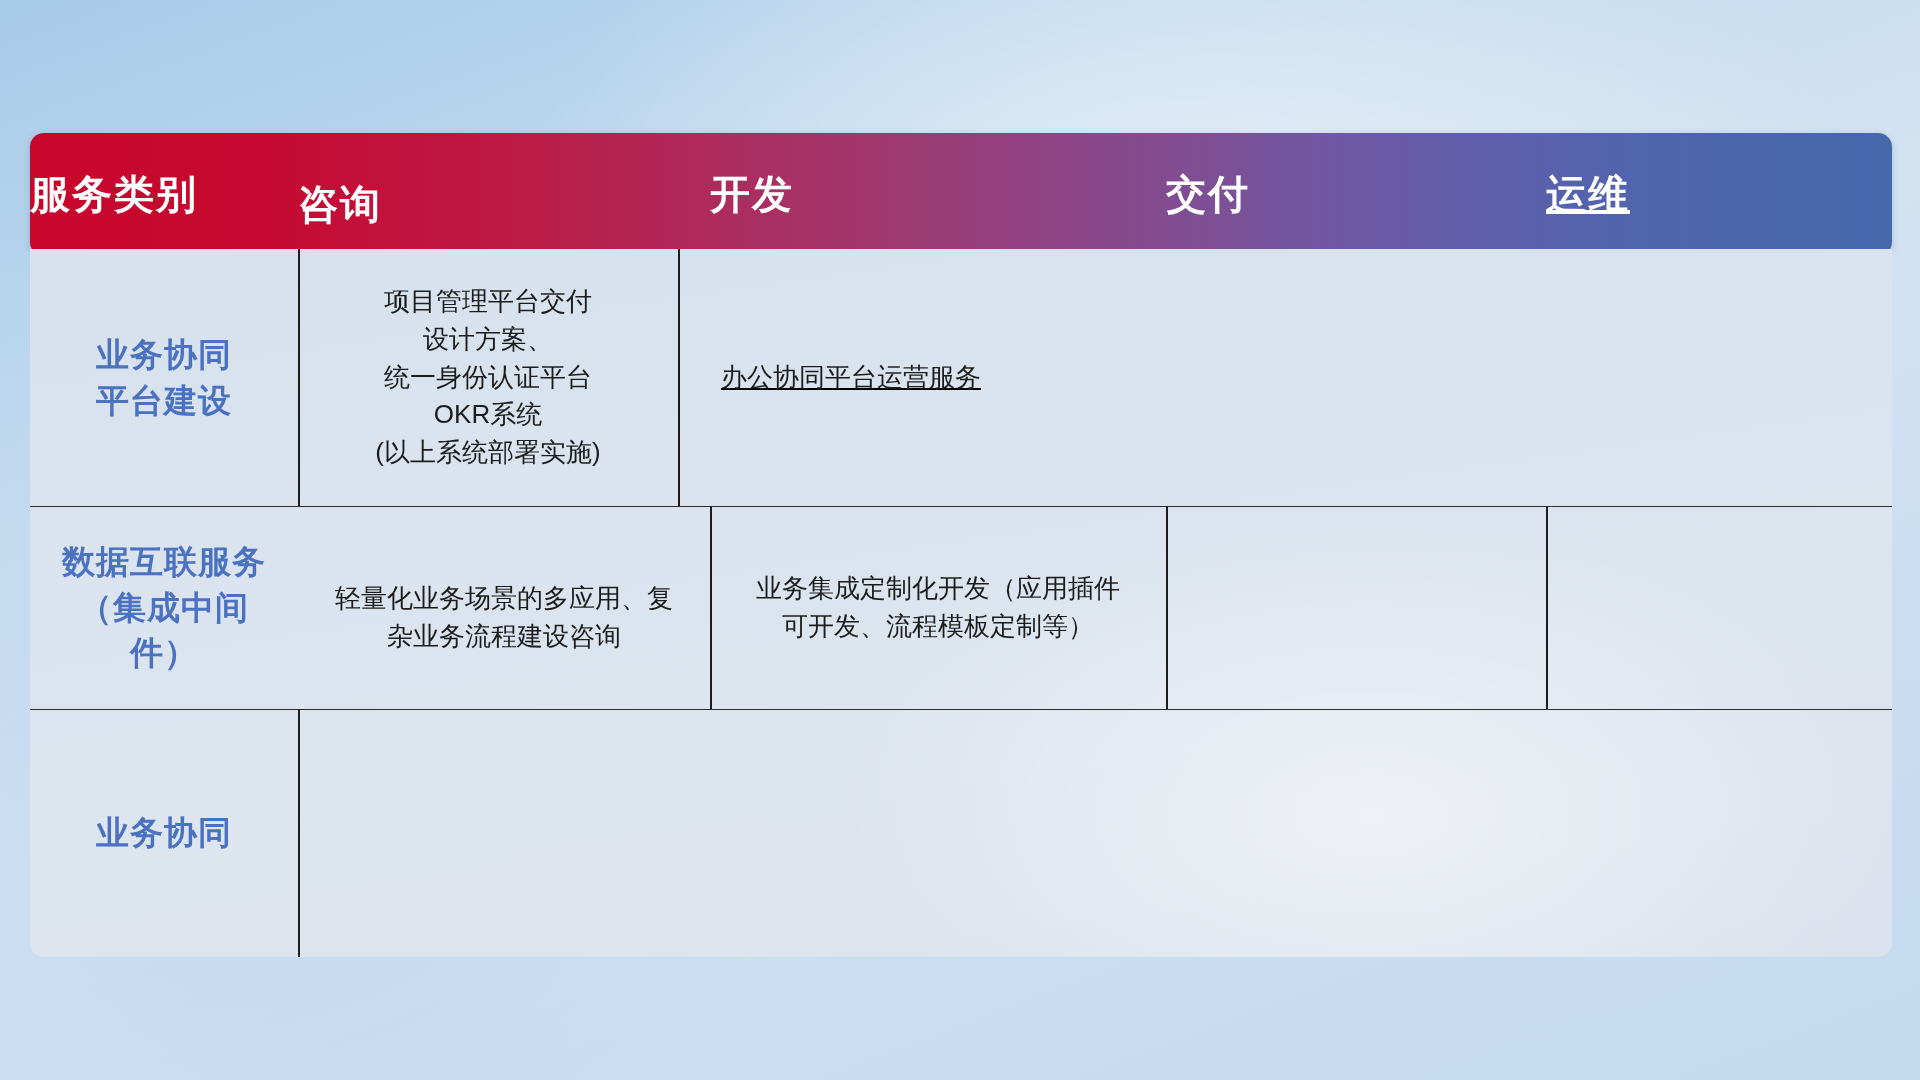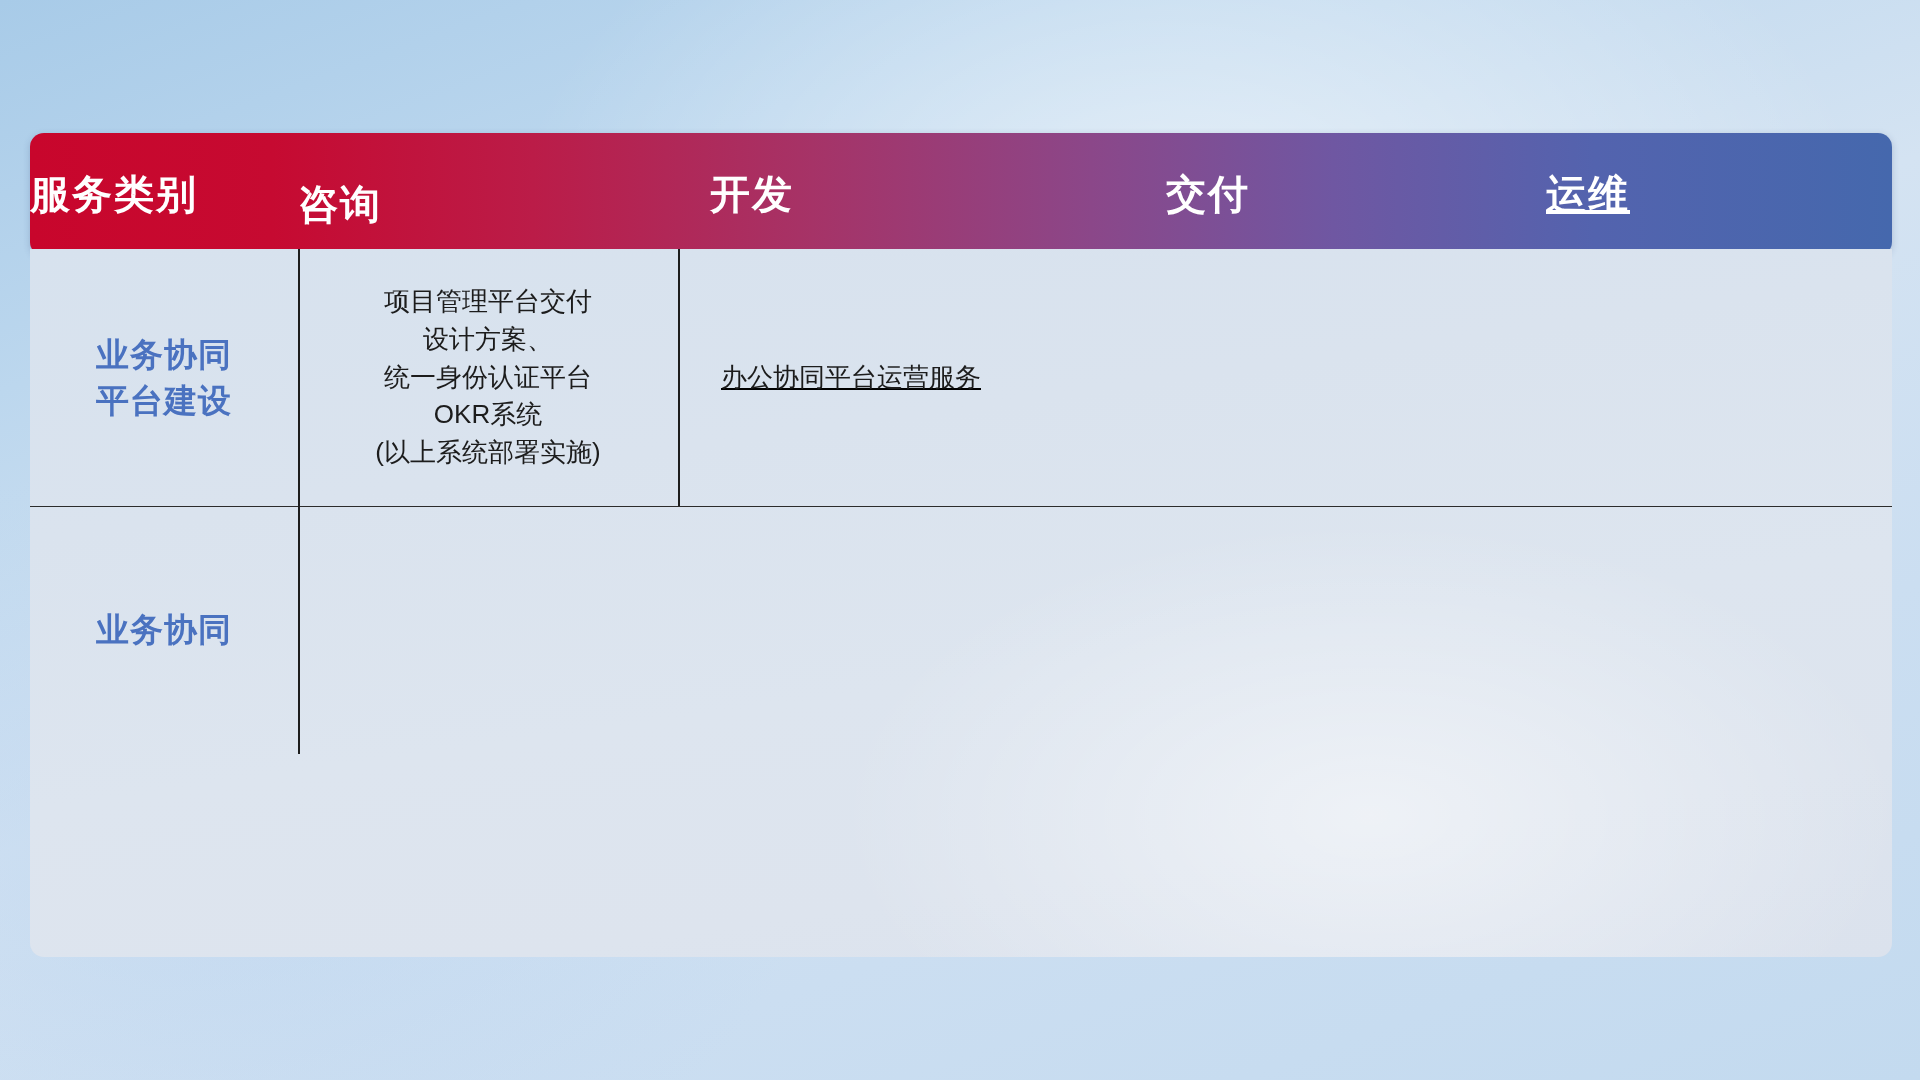--- a/index.html
+++ b/index.html
@@ -126,20 +126,40 @@
 设计方案、
 统一身份认证平台
 OKR系统
 (以上系统部署实施)</span>
       </div>
       <div class="cell c4 sep">
         <span class="cell-text">办公协同平台运营服务</span>
       </div>
     </div>
 
+    <div class="trow r2">
+      <div class="cell c0">
+        <span class="cat-label">数据互联服务
+（集成中间件）</span>
+      </div>
+      <div class="cell c1">
+        <span class="cell-text">轻量化业务场景的多应用、复
+杂业务流程建设咨询</span>
+      </div>
+      <div class="cell c2 sep">
+        <span class="cell-text">业务集成定制化开发（应用插件
+可开发、流程模板定制等）</span>
+      </div>
+      <div class="cell c3 sep">
+        <span class="cell-text"></span>
+      </div>
+      <div class="cell c4 sep">
+        <span class="cell-text"></span>
+      </div>
+    </div>
 
     <div class="trow r3">
       <div class="cell c0">
         <span class="cat-label">业务协同</span>
       </div>
       <div class="cell c4 sep">
         <span class="cell-text"></span>
       </div>
     </div>
 

